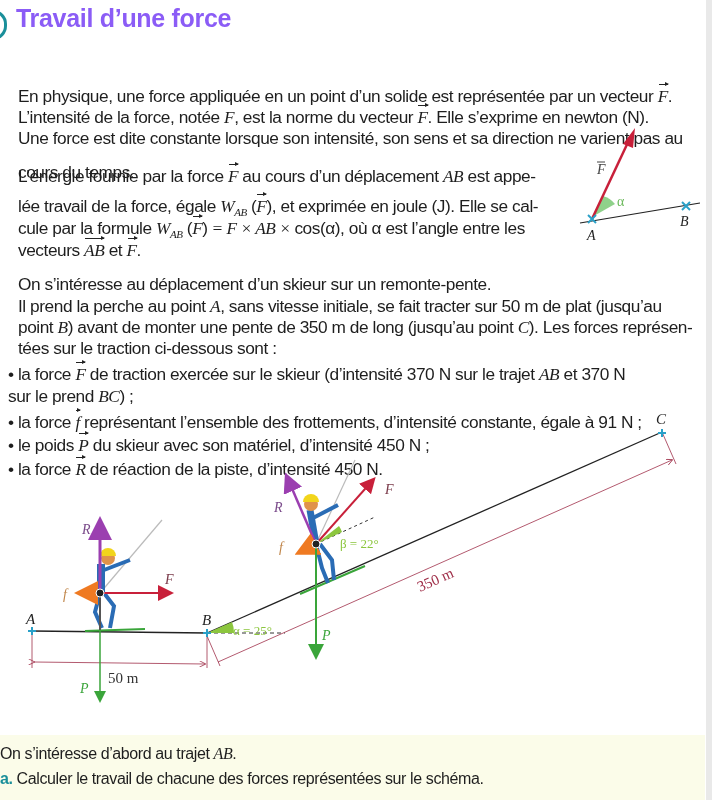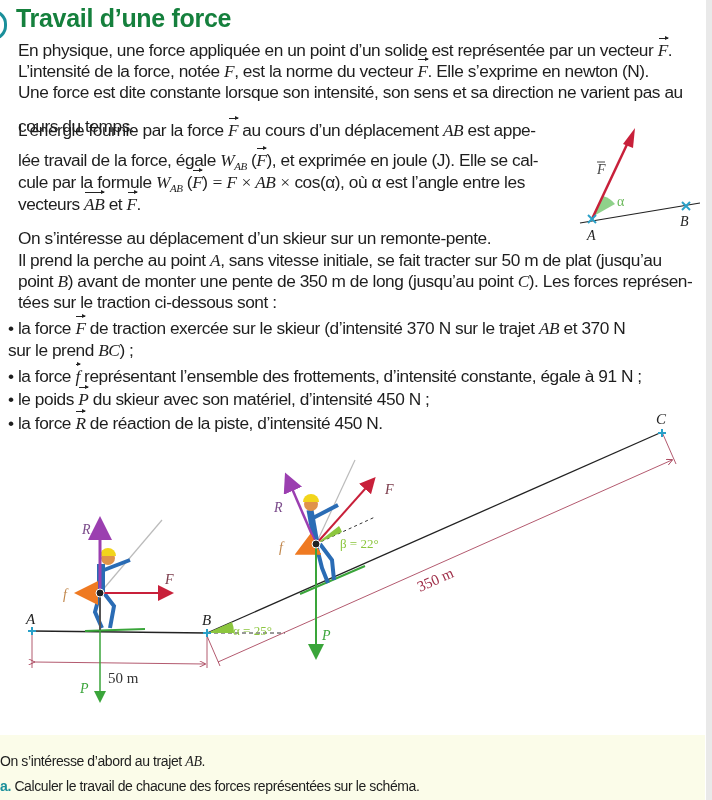--- a/index.html
+++ b/index.html
@@ -1,27 +1,27 @@
 <!DOCTYPE html>
 <html><head>
 <meta charset="utf-8">
 <style>
   html,body{margin:0;padding:0;}
   body{width:712px;height:800px;overflow:hidden;background:#fff;position:relative;
     font-family:"Liberation Sans",sans-serif;color:#1e1e1e;}
-  .title{position:absolute;left:16px;top:4px;font-size:25px;font-weight:bold;color:#15803d;letter-spacing:-0.3px;}
+  .title{position:absolute;left:16px;top:4px;font-size:25px;font-weight:bold;color:#8b5cf6;letter-spacing:-0.3px;}
   .bullet-mark{position:absolute;left:-10px;top:10px;width:14px;height:24px;border:3px solid #1a8f9a;border-left:none;border-radius:0 14px 14px 0;}
-  .p{position:absolute;left:18px;font-size:17.3px;line-height:21px;letter-spacing:-0.45px;white-space:nowrap;}
+  .p{position:absolute;left:18px;font-size:17.3px;line-height:21px;letter-spacing:-0.45px;white-space:nowrap;margin-top:46px;}
   .m{font-family:"Liberation Serif",serif;font-style:italic;}
   .vec{position:relative;display:inline-block;}
   .vec::before{content:"";position:absolute;left:1px;right:0;top:-2px;height:1px;background:#222;}
   .vec::after{content:"";position:absolute;right:-1px;top:-4.5px;border-left:4px solid #222;border-top:2.5px solid transparent;border-bottom:2.5px solid transparent;}
   sub{font-size:11px;}
   .q-box{position:absolute;left:0;top:735px;width:705px;height:65px;background:#fbfce9;}
-  .q{position:absolute;left:0;font-size:14px;letter-spacing:-0.4px;white-space:nowrap;margin-top:8px;}
+  .q{position:absolute;left:0;font-size:16px;letter-spacing:-0.4px;white-space:nowrap;}
   .qa{color:#1a8f9a;font-weight:bold;}
   svg text{font-family:"Liberation Serif",serif;}
   .edge{position:absolute;right:0;top:0;width:6px;height:800px;background:#e9e9e9;}
 </style>
 </head>
 <body>
 
 <div class="edge"></div>
 
 <div class="bullet-mark"></div>

